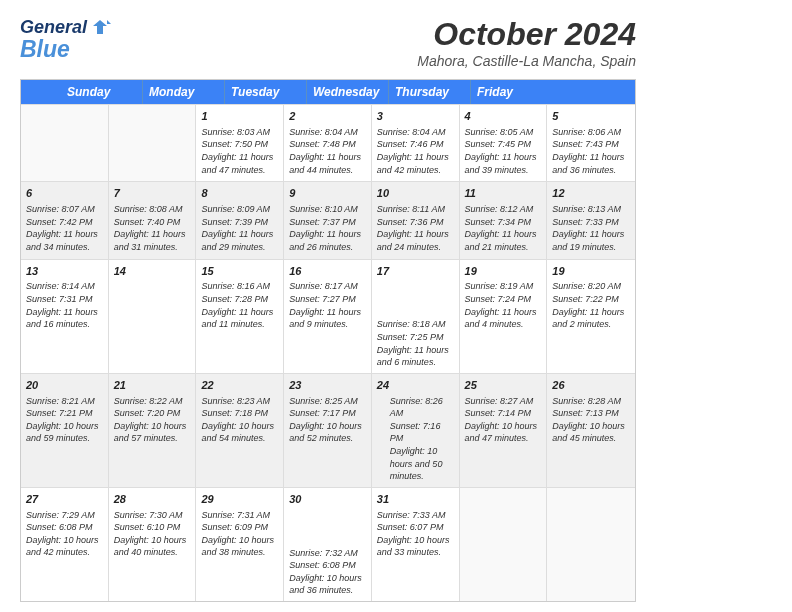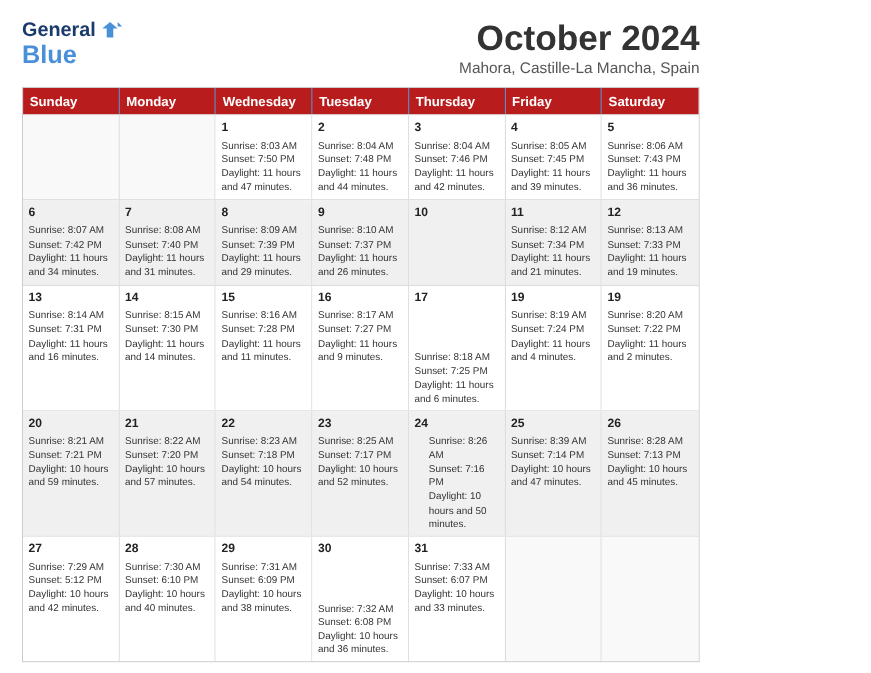--- a/index.html
+++ b/index.html
@@ -9,20 +9,21 @@
       width: 792px;
       height: 612px;
       overflow: hidden;
     }
     .page {
       width: 656px;
       height: 612px;
       padding: 16px 20px 10px 20px;
       display: flex;
       flex-direction: column;
+      font-style: italic;
     }
     .header {
       display: flex;
       justify-content: space-between;
       align-items: flex-start;
       margin-bottom: 10px;
     }
     .logo {
       display: flex;
       flex-direction: column;
@@ -48,21 +49,22 @@
     }
     .calendar {
       flex: 1;
       display: flex;
       flex-direction: column;
       border: 1px solid #ccc;
     }
     .cal-header {
       display: grid;
       grid-template-columns: repeat(7, 1fr);
-      background: #b91c1c;
+      background: #3b82f6;
+      padding-left: 40px;
     }
     .cal-header-cell {
       color: #fff;
       font-size: 12px;
       font-weight: bold;
       padding: 5px 6px;
       border-right: 1px solid #5a8fc4;
     }
     .cal-header-cell:last-child { border-right: none; }
     .cal-body {
@@ -123,25 +125,24 @@
     <div class="title-area">
       <div class="month-title">October 2024</div>
       <div class="location">Mahora, Castille-La Mancha, Spain</div>
     </div>
   </div>
 
   <div class="calendar">
     <div class="cal-header">
     <div class="cal-header-cell">Sunday</div>
         <div class="cal-header-cell">Monday</div>
+        <div class="cal-header-cell">Tuesday</div>
         <div class="cal-header-cell">Wednesday</div>
-        <div class="cal-header-cell">Tuesday</div>
         <div class="cal-header-cell">Thursday</div>
         <div class="cal-header-cell">Friday</div>
-        <div class="cal-header-cell">Saturday</div>
       </div>
     <div class="cal-body">
     <div class="cal-row">
           <div class="cal-cell empty"></div>
           <div class="cal-cell empty"></div>
           <div class="cal-cell">
             <span class="day-num">1</span>
             <div class="cell-text" style="white-space: pre-line;">Sunrise: 8:03 AM
 Sunset: 7:50 PM
 Daylight: 11 hours and 47 minutes.</div>
@@ -191,20 +192,23 @@
 Daylight: 11 hours and 29 minutes.</div>
           </div>
           <div class="cal-cell shaded">
             <span class="day-num">9</span>
             <div class="cell-text" style="white-space: pre-line;">Sunrise: 8:10 AM
 Sunset: 7:37 PM
 Daylight: 11 hours and 26 minutes.</div>
           </div>
           <div class="cal-cell shaded">
             <span class="day-num">10</span>
+            <div class="cell-text" style="white-space: pre-line;">Sunrise: 8:11 AM
+Sunset: 7:36 PM
+Daylight: 11 hours and 24 minutes.</div>
           </div>
           <div class="cal-cell shaded">
             <span class="day-num">11</span>
             <div class="cell-text" style="white-space: pre-line;">Sunrise: 8:12 AM
 Sunset: 7:34 PM
 Daylight: 11 hours and 21 minutes.</div>
           </div>
           <div class="cal-cell shaded">
             <span class="day-num">12</span>
             <div class="cell-text" style="white-space: pre-line;">Sunrise: 8:13 AM
@@ -214,23 +218,20 @@
         </div>
         <div class="cal-row">
           <div class="cal-cell">
             <span class="day-num">13</span>
             <div class="cell-text" style="white-space: pre-line;">Sunrise: 8:14 AM
 Sunset: 7:31 PM
 Daylight: 11 hours and 16 minutes.</div>
           </div>
           <div class="cal-cell">
             <span class="day-num">14</span>
-            <div class="cell-text" style="white-space: pre-line;">Sunrise: 8:15 AM
-Sunset: 7:30 PM
-Daylight: 11 hours and 14 minutes.</div>
           </div>
           <div class="cal-cell">
             <span class="day-num">15</span>
             <div class="cell-text" style="white-space: pre-line;">Sunrise: 8:16 AM
 Sunset: 7:28 PM
 Daylight: 11 hours and 11 minutes.</div>
           </div>
           <div class="cal-cell">
             <span class="day-num">16</span>
             <div class="cell-text" style="white-space: pre-line;">Sunrise: 8:17 AM
@@ -282,36 +283,36 @@
 Daylight: 10 hours and 52 minutes.</div>
           </div>
           <div class="cal-cell shaded">
             <span class="day-num">24</span>
             <div class="cell-text" style="white-space: pre-line; margin-left: 13px;">Sunrise: 8:26 AM
 Sunset: 7:16 PM
 Daylight: 10 hours and 50 minutes.</div>
           </div>
           <div class="cal-cell shaded">
             <span class="day-num">25</span>
-            <div class="cell-text" style="white-space: pre-line;">Sunrise: 8:39 AM
+            <div class="cell-text" style="white-space: pre-line;">Sunrise: 8:27 AM
 Sunset: 7:14 PM
 Daylight: 10 hours and 47 minutes.</div>
           </div>
           <div class="cal-cell shaded">
             <span class="day-num">26</span>
             <div class="cell-text" style="white-space: pre-line;">Sunrise: 8:28 AM
 Sunset: 7:13 PM
 Daylight: 10 hours and 45 minutes.</div>
           </div>
         </div>
         <div class="cal-row">
           <div class="cal-cell">
             <span class="day-num">27</span>
             <div class="cell-text" style="white-space: pre-line;">Sunrise: 7:29 AM
-Sunset: 5:12 PM
+Sunset: 6:08 PM
 Daylight: 10 hours and 42 minutes.</div>
           </div>
           <div class="cal-cell">
             <span class="day-num">28</span>
             <div class="cell-text" style="white-space: pre-line;">Sunrise: 7:30 AM
 Sunset: 6:10 PM
 Daylight: 10 hours and 40 minutes.</div>
           </div>
           <div class="cal-cell">
             <span class="day-num">29</span>

